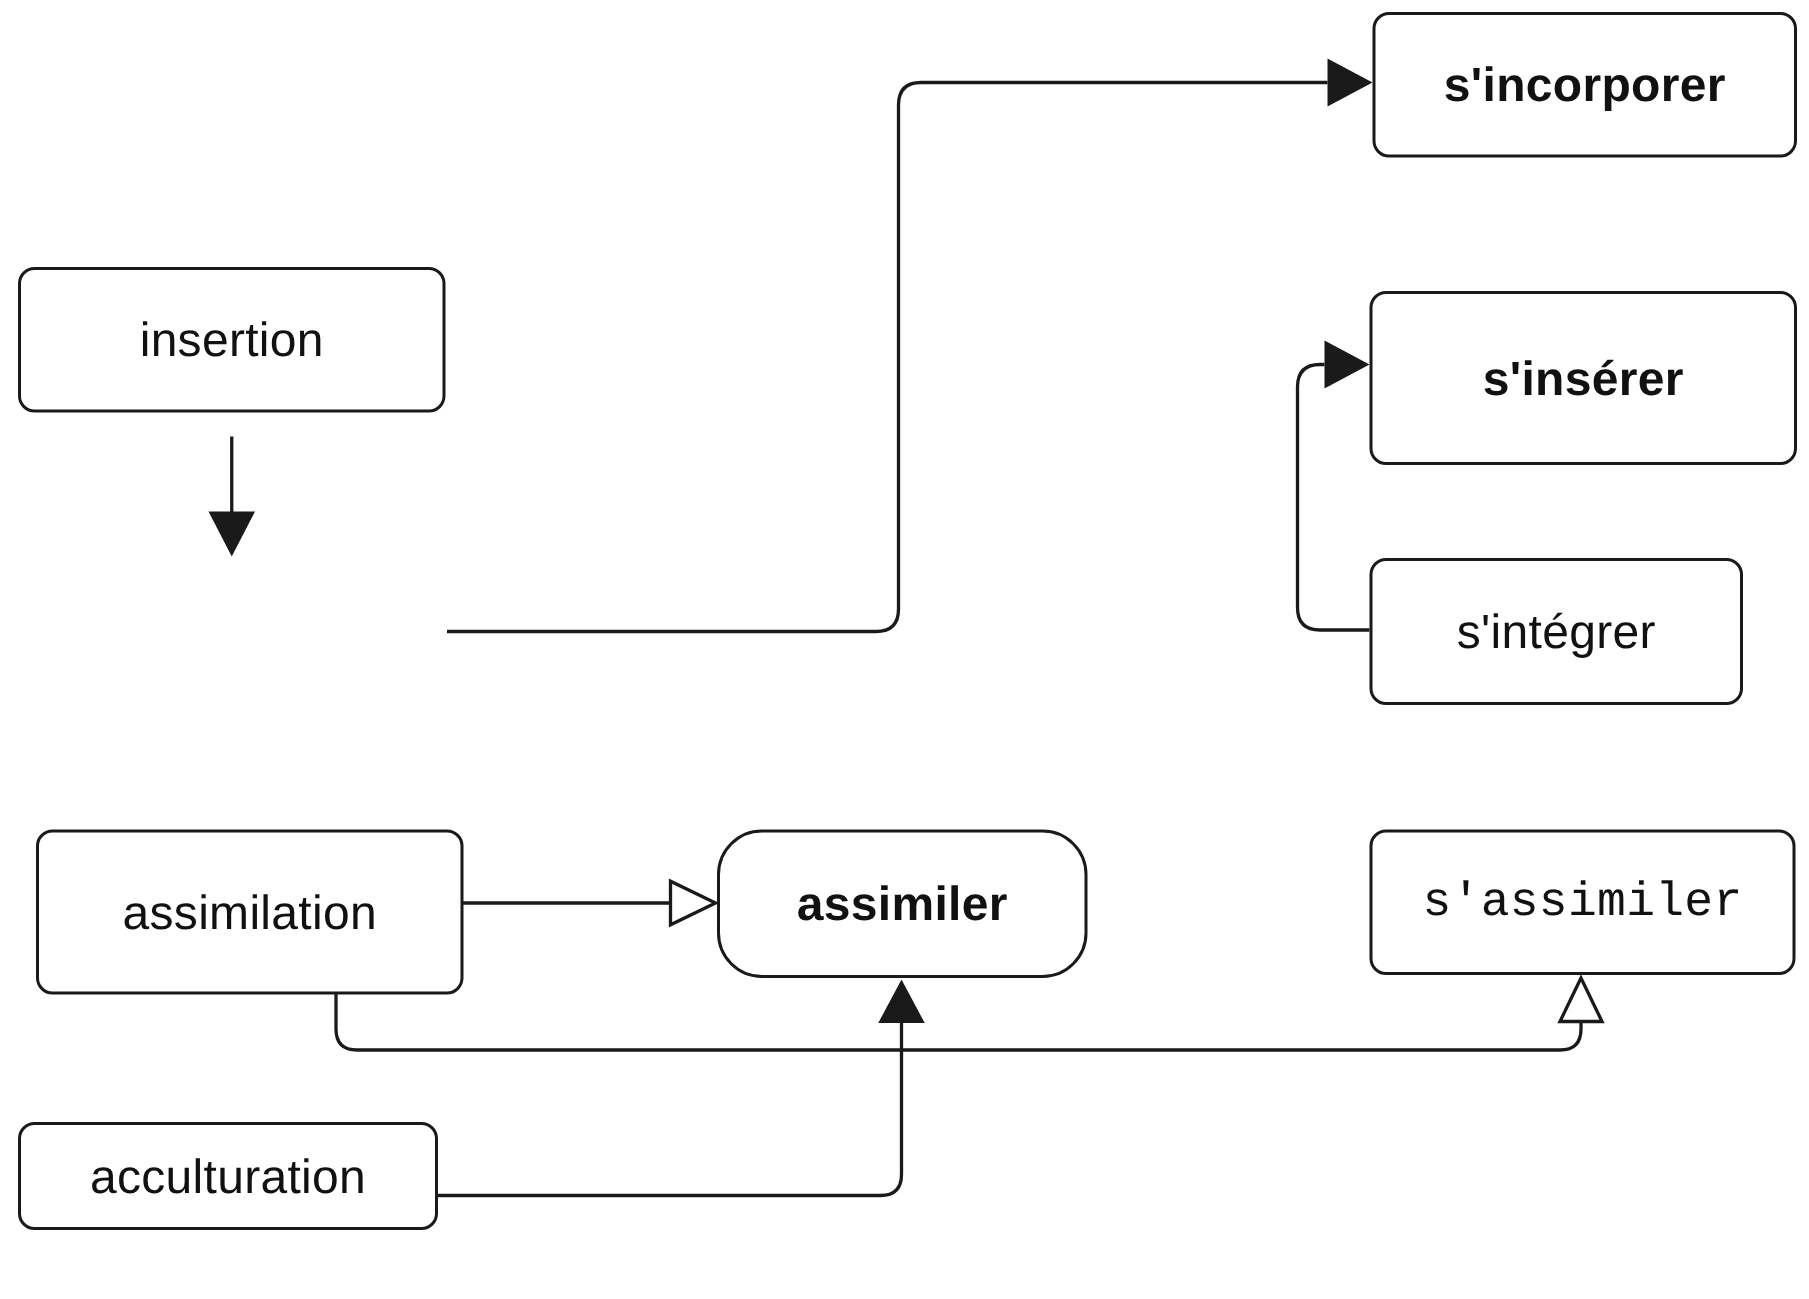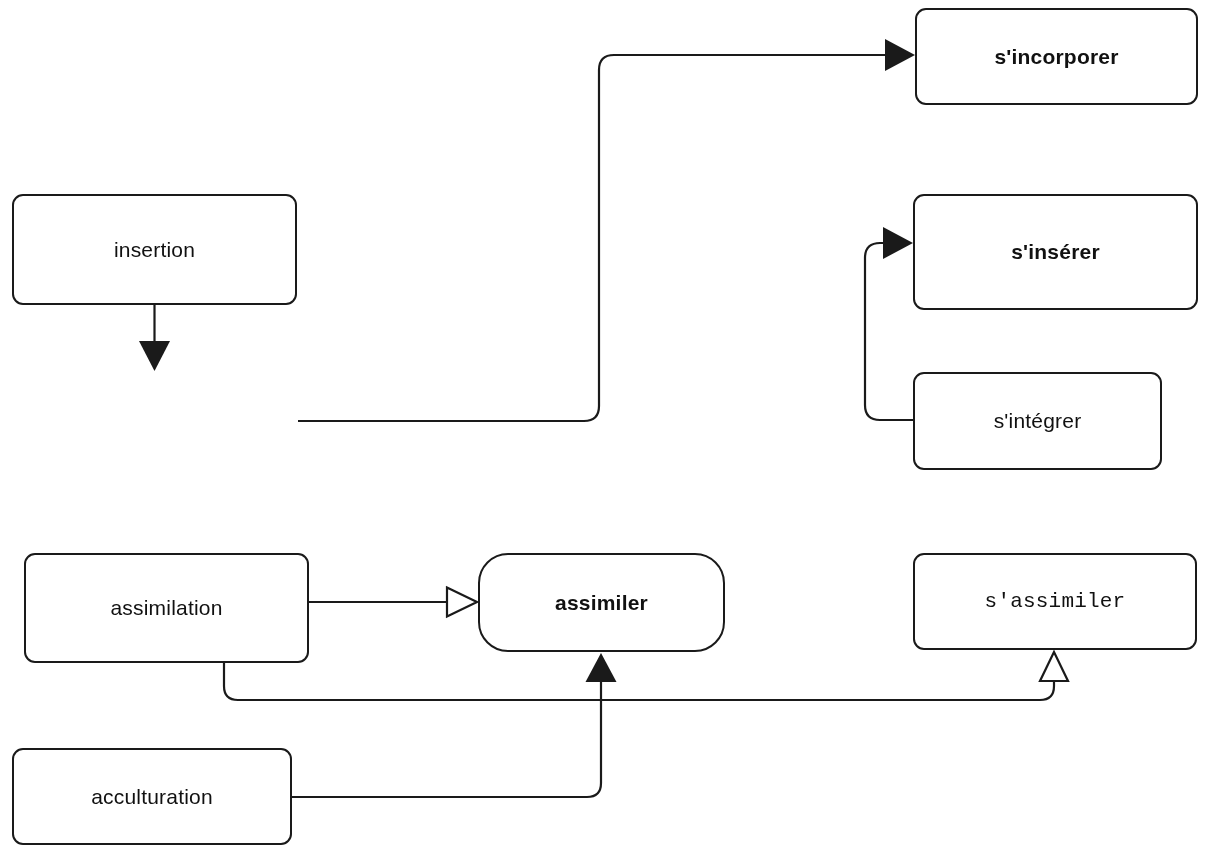--- a/index.html
+++ b/index.html
@@ -27,36 +27,36 @@
     width: 1206px; height: 866px;
   }
   .node {
     position: absolute;
     display: flex;
     align-items: center;
     justify-content: center;
     background: var(--box-fill);
     border: 2.5px solid var(--box-border-color);
     border-radius: 11px;
-    font-size: 21px;
+    font-size: 32px;
     color: var(--text-color);
     letter-spacing: 0.2px;
     text-align: center;
   }
   .node.bold { font-weight: bold; }
   
-  .n-insertion     { left: 12px;  top: 194px; width: 285px; height: 111px; }
+  .n-insertion     { left: 12px;  top: 178px; width: 285px; height: 97px; }
   .n-integration   { left: 12px;  top: 372px; width: 285px; height: 97px; }
   .n-s-incorporer  { left: 915px; top: 8px;   width: 283px; height: 97px; }
   .n-s-inserer     { left: 913px; top: 194px; width: 285px; height: 116px; }
   .n-s-integrer    { left: 913px; top: 372px; width: 249px; height: 98px; }
   .n-assimilation  { left: 24px;  top: 553px; width: 285px; height: 110px; }
   .n-assimiler     { left: 478px; top: 553px; width: 247px; height: 99px; border-radius: 30px; }
   .n-s-assimiler   { left: 913px; top: 553px; width: 284px; height: 97px; font-family: Liberation Mono, monospace; }
-  .n-acculturation { left: 12px;  top: 748px; width: 280px; height: 97px; text-align: center; }
+  .n-acculturation { left: 12px;  top: 748px; width: 280px; height: 72px; text-align: center; }
 </style>
 </head>
 <body>
 
 <div class="canvas">
 
   <svg class="edges" viewBox="0 0 1206 866" xmlns="http://www.w3.org/2000/svg">
 
     <line x1="154.5" y1="291" x2="154.5" y2="343" fill="none" stroke-width="2.2" stroke="#1a1a1a"></line>
     <polygon points="154.5,371 139,341 170,341" fill="#1a1a1a"></polygon>

